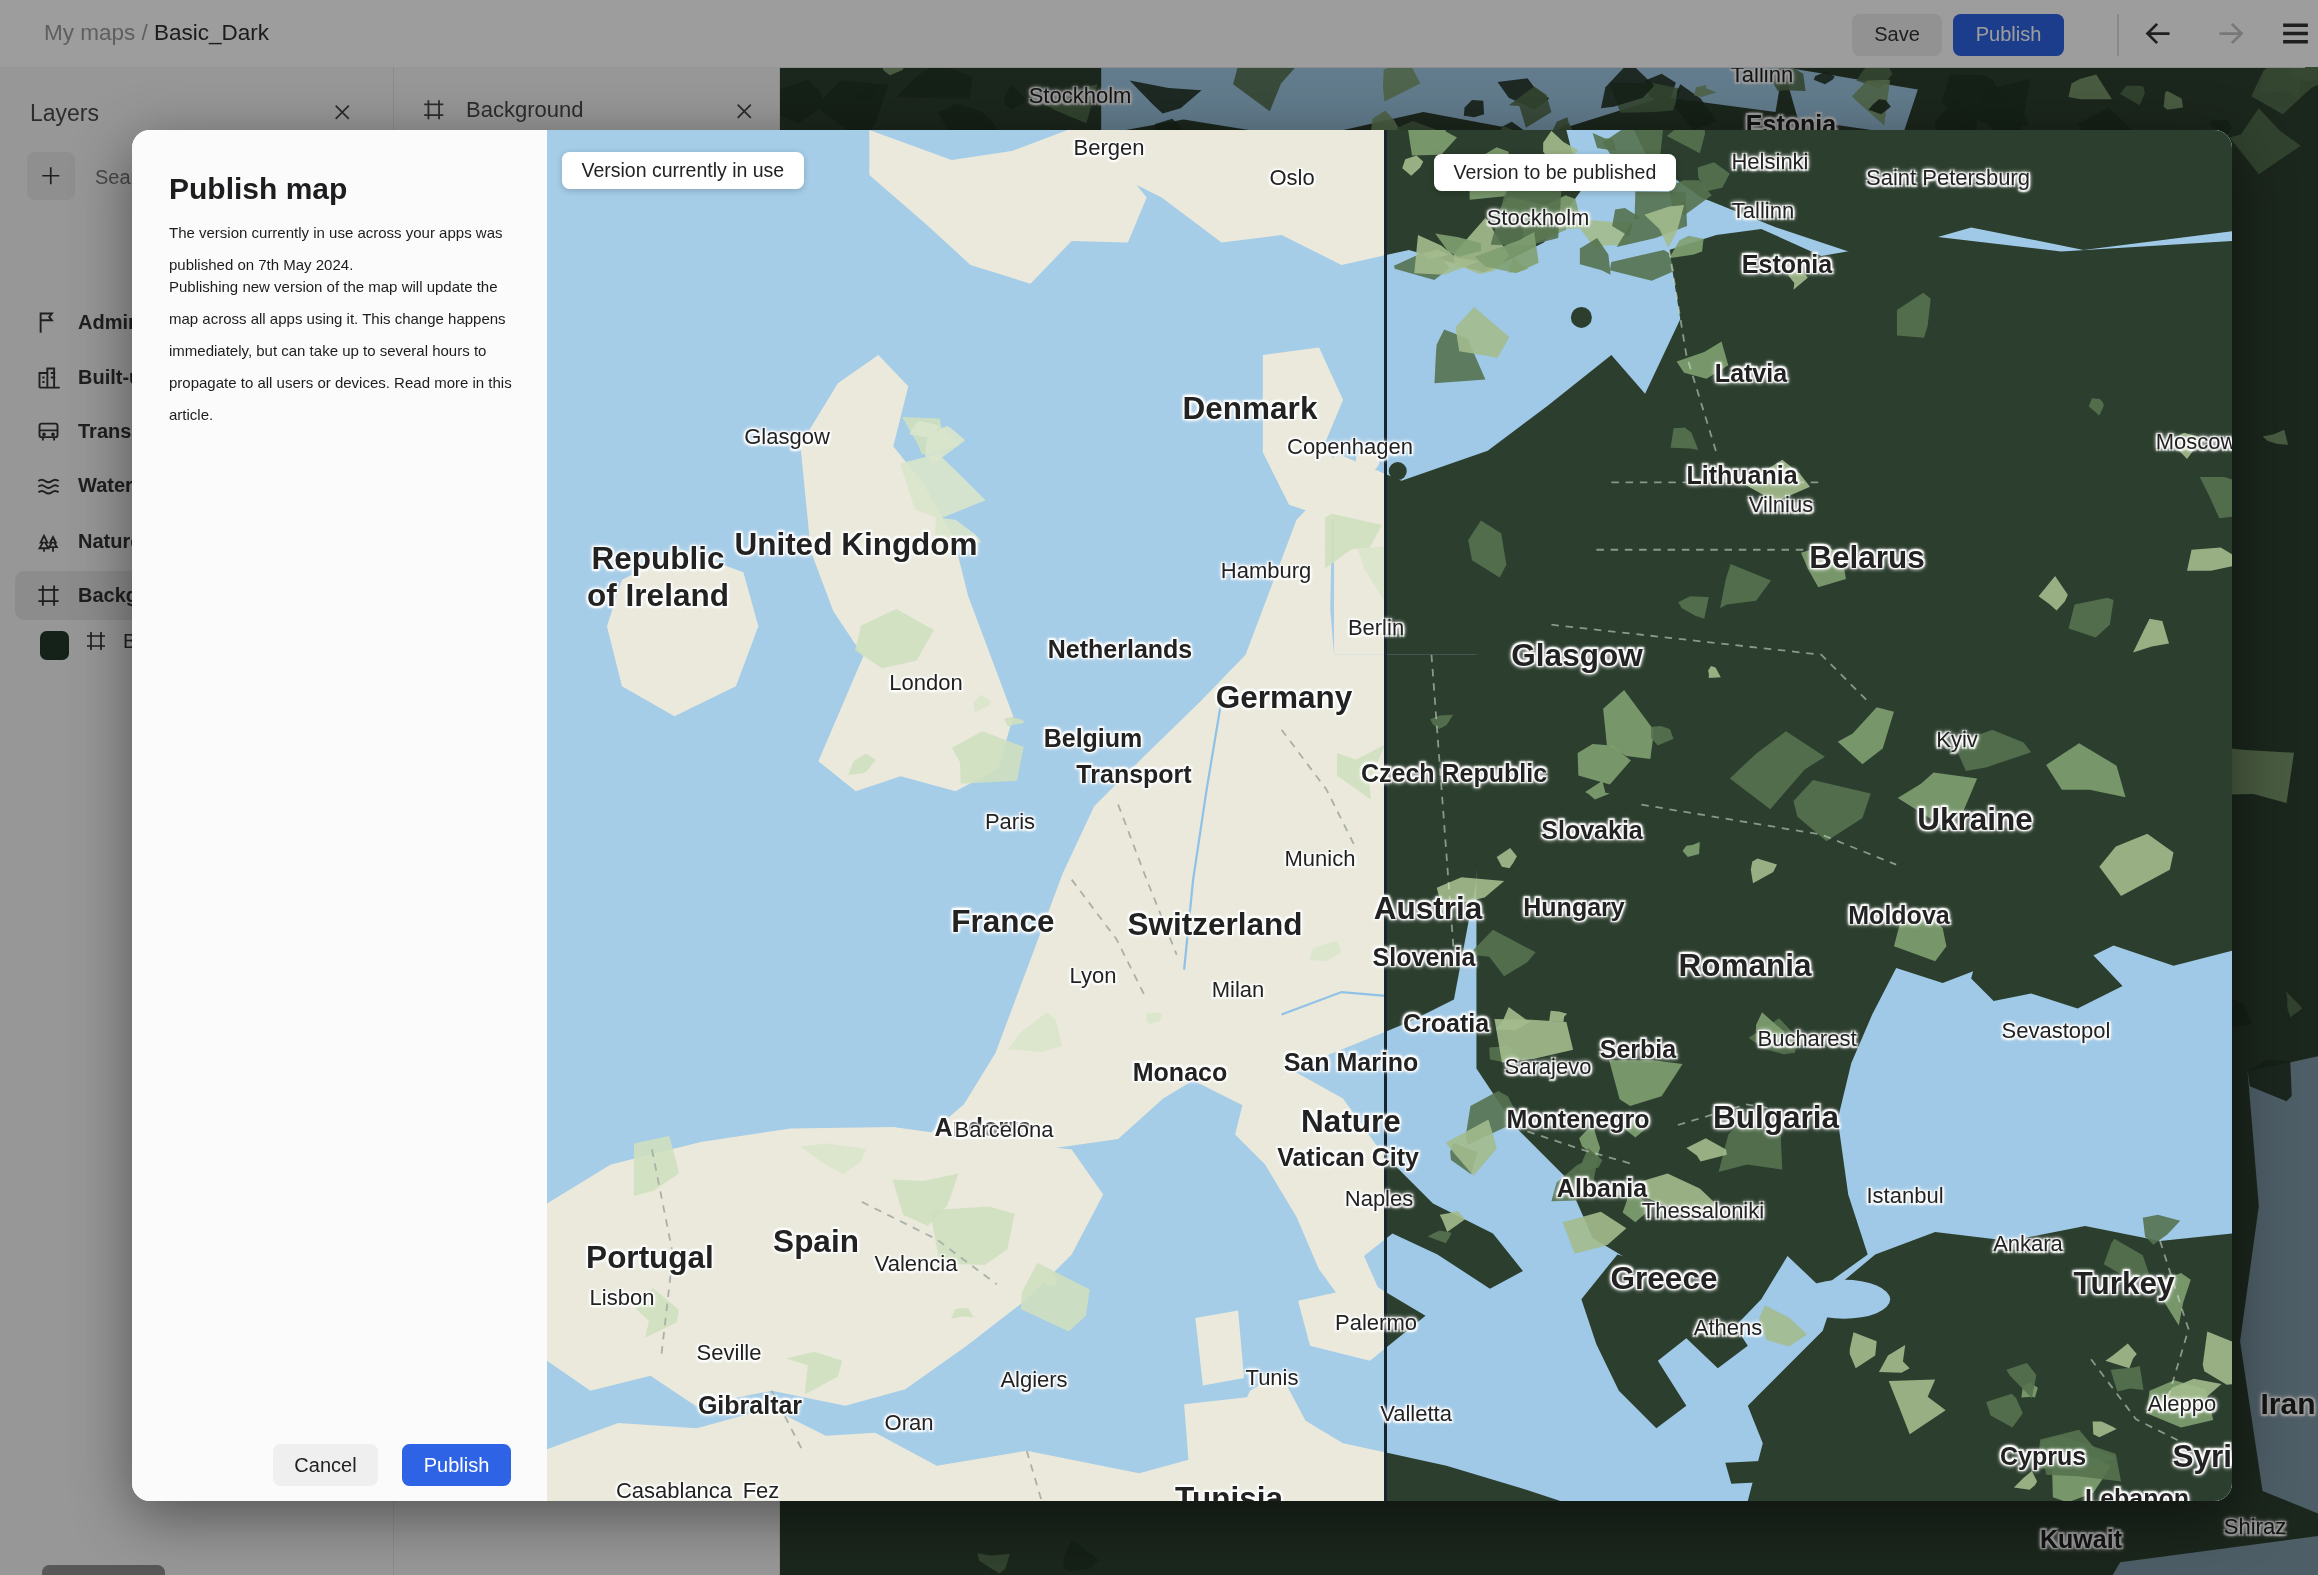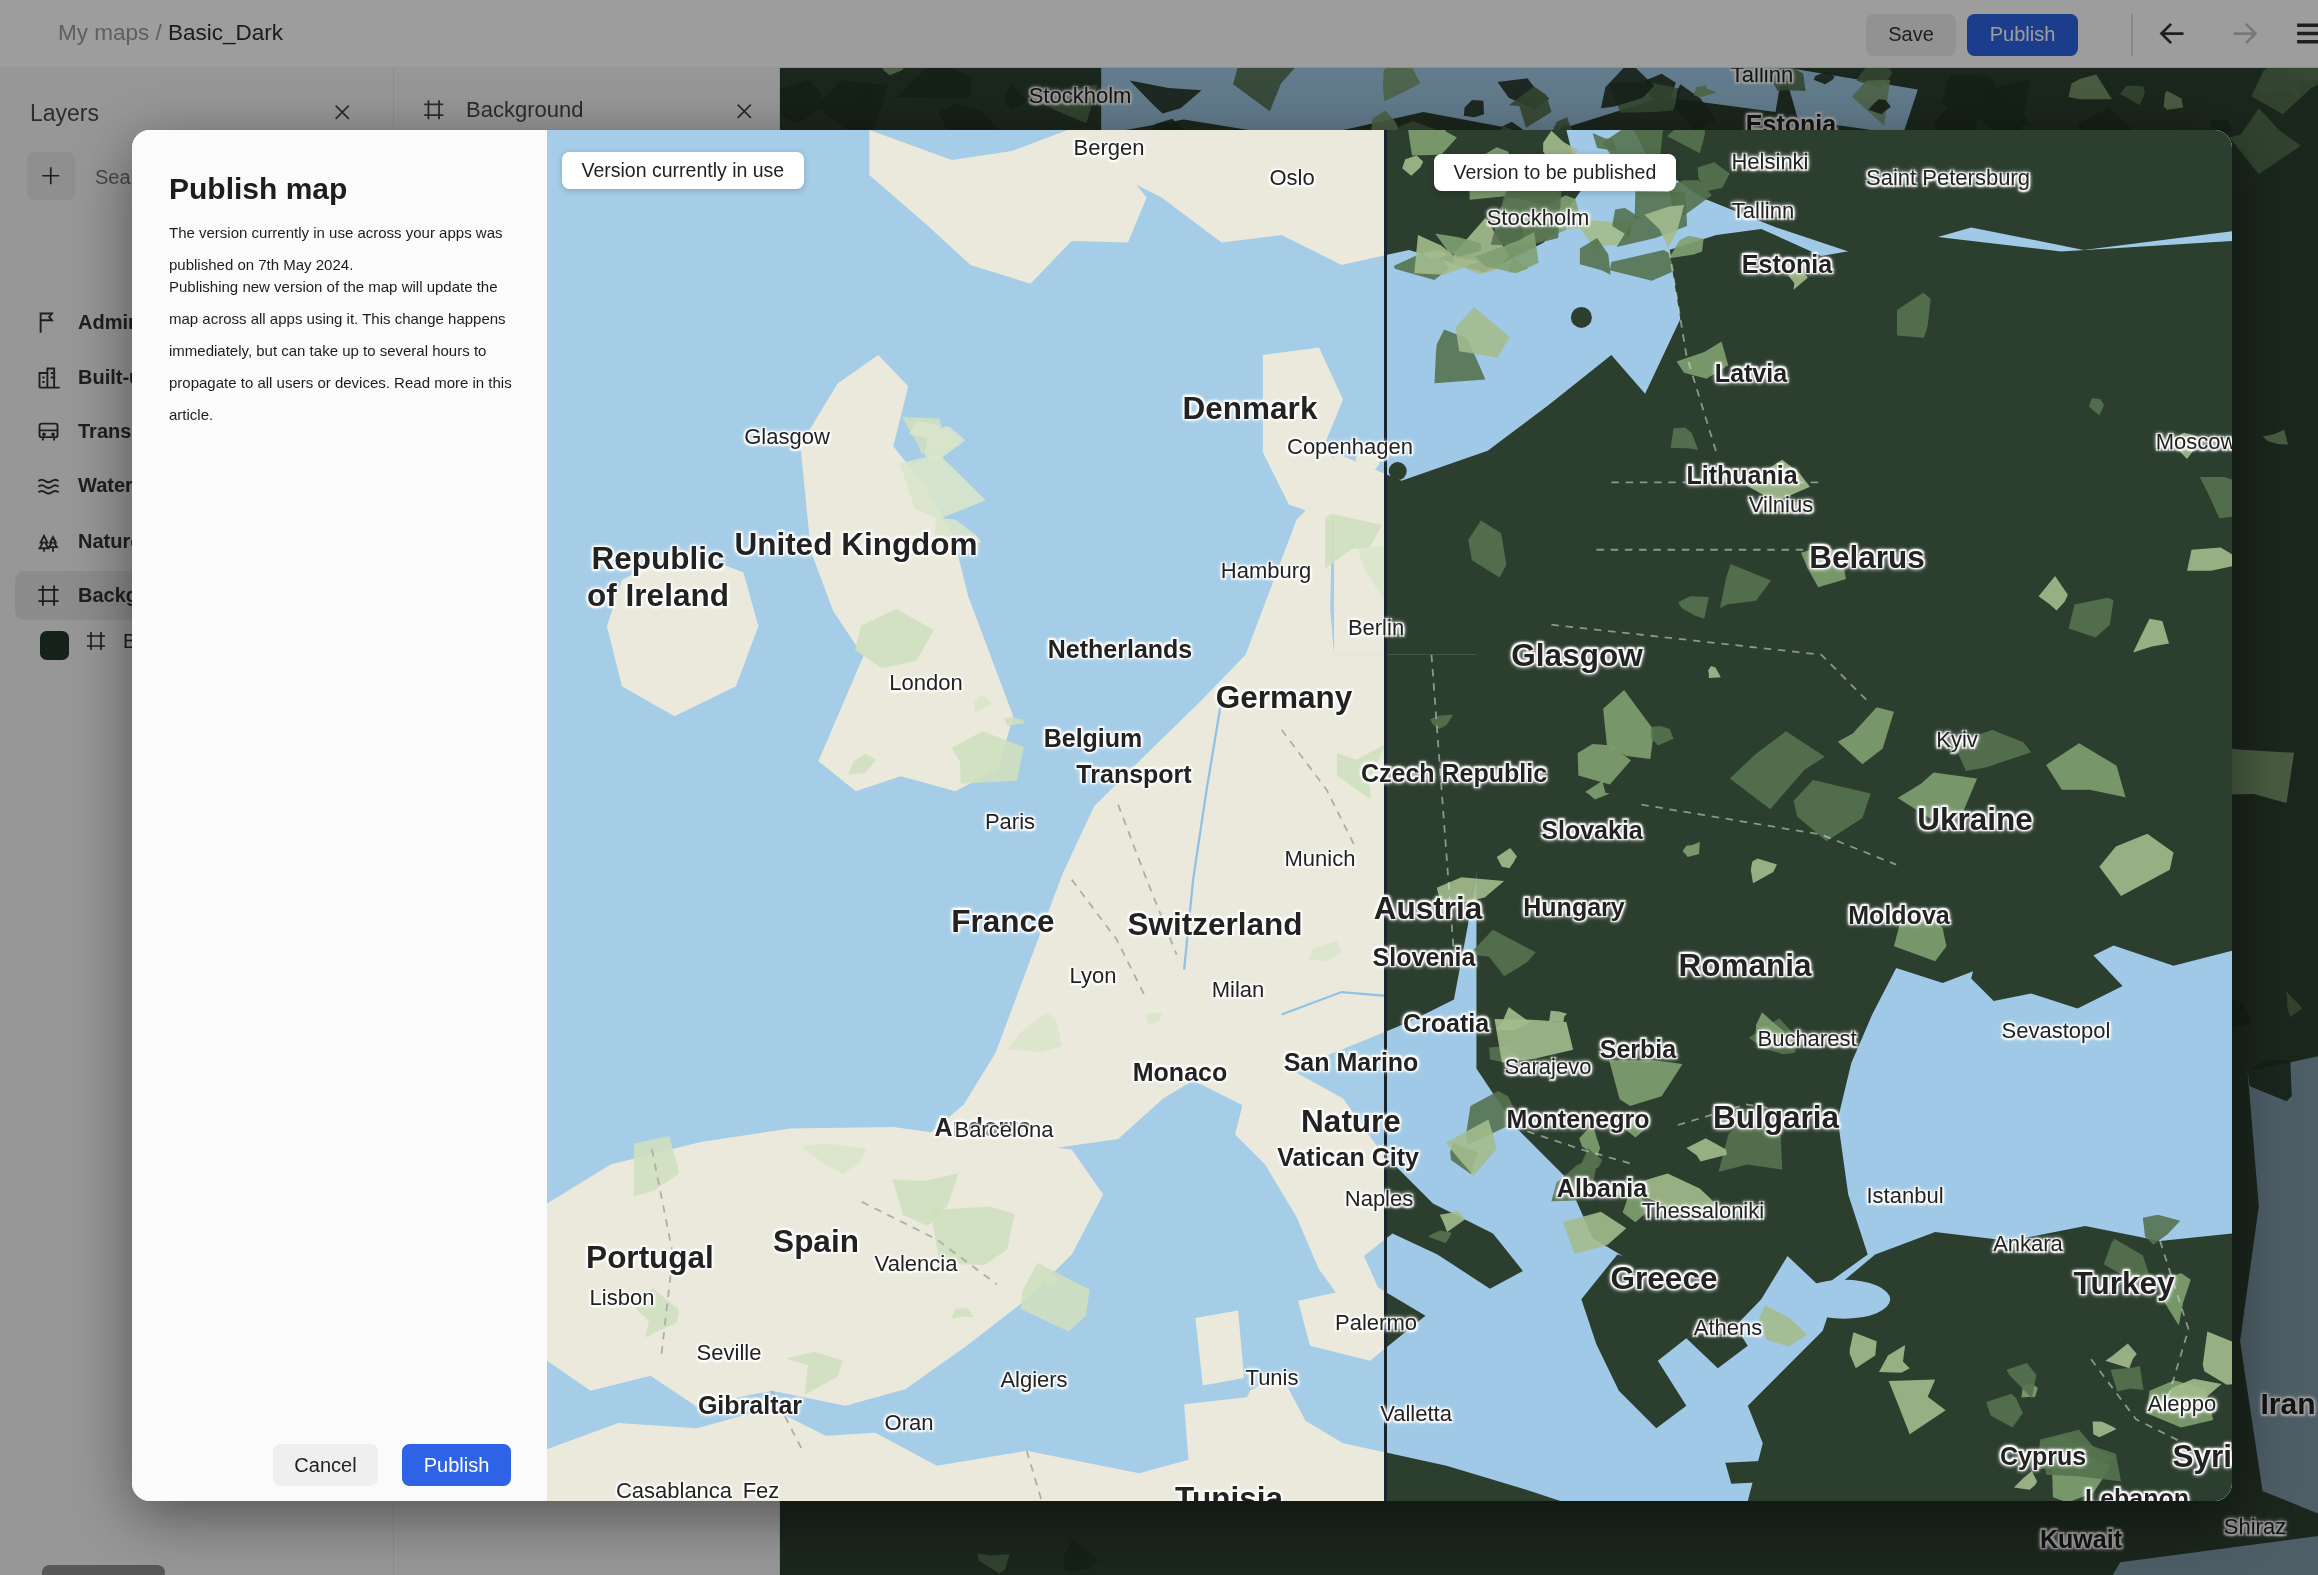--- a/index.html
+++ b/index.html
@@ -1,19 +1,19 @@
 <!DOCTYPE html>
 <html style="font-size:12px"><head>
 <meta charset="utf-8">
 <style>
   html,body{margin:0;padding:0;background:#888;}
   #screen{position:relative;width:2319px;height:1575px;overflow:hidden;background:#ffffff;
     font-family:"Liberation Sans", sans-serif;color:#333;}
   
-  .appheader{position:absolute;left:16px;top:0;width:2303px;height:67px;background:#ffffff;
+  .appheader{position:absolute;left:2px;top:0;width:2303px;height:67px;background:#ffffff;
     border-bottom:1.5px solid #e6e6e6;z-index:1;}
   .crumb{position:absolute;left:42px;top:20px;font-size:22.5px;}
   .crumb .dim{color:#9a9a9a;}
   .crumb .cur{color:#2e2e2e;font-weight:500;}
   .hbtn{position:absolute;top:13.5px;height:42px;border-radius:7.5px;display:flex;align-items:center;
     justify-content:center;font-size:20px;}
   .btn-save{left:1850px;width:90px;background:#ededed;color:#333;}
   .btn-publish-top{left:1951px;width:111px;background:#2d63e4;color:#fff;}
   .hdr-divider{position:absolute;left:2115px;top:13.5px;width:1.5px;height:42px;background:#dddddd;}
   .hicon{position:absolute;top:17px;width:33px;height:33px;}

